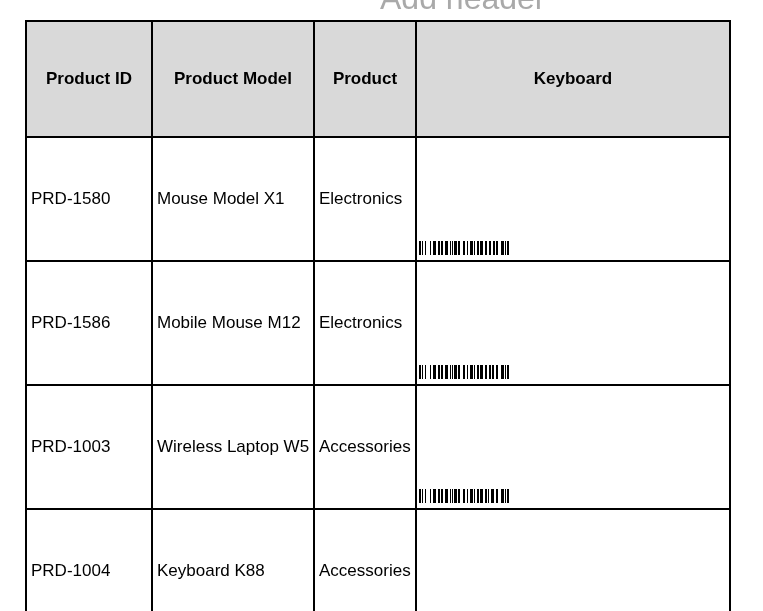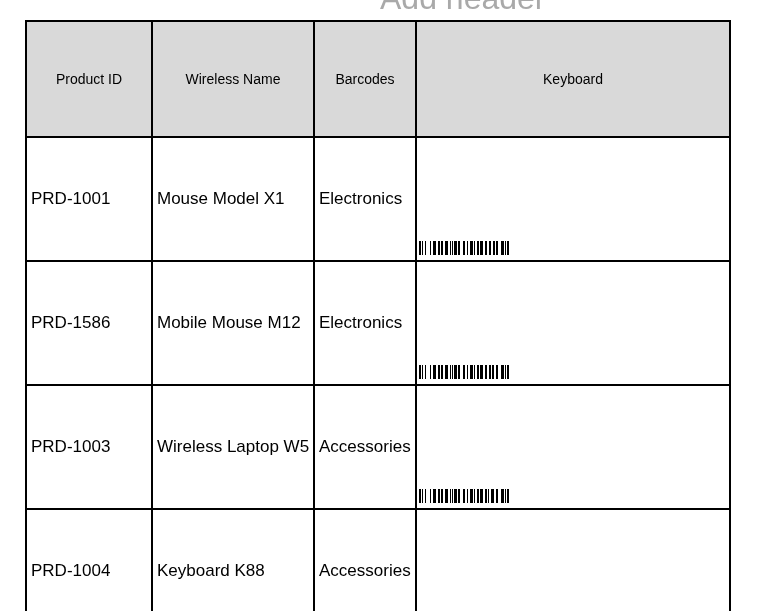--- a/index.html
+++ b/index.html
@@ -38,22 +38,22 @@
   col.c3 { width: 314px; }
   .product-table th,
   .product-table td {
     border: 2px solid #000000;
     color: #000000;
     overflow: hidden;
   }
   .product-table th {
     background: #d9d9d9;
     height: 114px;
-    font-size: 14px;
-    font-weight: normal;
+    font-size: 17px;
+    font-weight: bold;
     text-align: center;
     vertical-align: middle;
     padding: 0;
   }
   .product-table td {
     height: 117px;
     font-size: 17px;
     font-weight: normal;
     text-align: left;
     vertical-align: middle;
@@ -83,28 +83,28 @@
   <table class="product-table">
     <colgroup>
       <col class="c0">
         <col class="c1">
         <col class="c2">
         <col class="c3">
     </colgroup>
     <thead>
       <tr id="header-row">
           <th>Product ID</th>
-          <th>Wireless Name</th>
-          <th>Barcodes</th>
+          <th>Product Model</th>
+          <th>Product</th>
           <th>Keyboard</th>
         </tr>
     </thead>
     <tbody id="table-body">
         <tr>
-          <td>PRD-1001</td>
+          <td>PRD-1580</td>
           <td>Mouse Model X1</td>
           <td>Electronics</td>
           <td class="barcode-cell">
             <div class="barcode">
               <span class="bar b" style="width: 2px;"></span>
               <span class="bar w" style="width: 1px;"></span>
               <span class="bar b" style="width: 1px;"></span>
               <span class="bar w" style="width: 2px;"></span>
               <span class="bar b" style="width: 1px;"></span>
               <span class="bar w" style="width: 4px;"></span>

